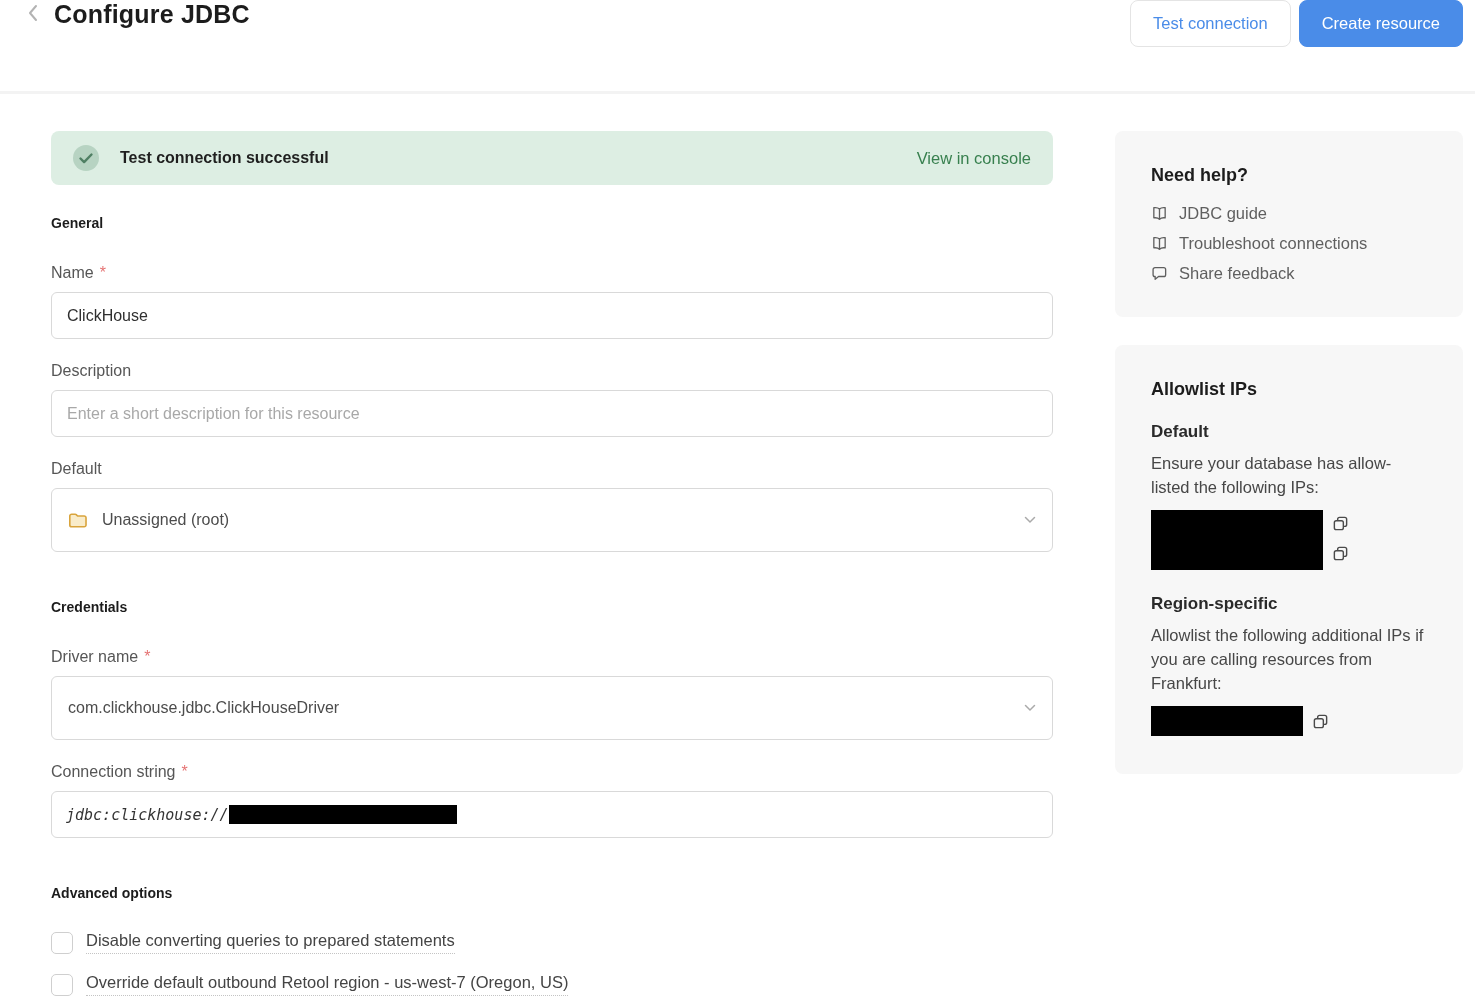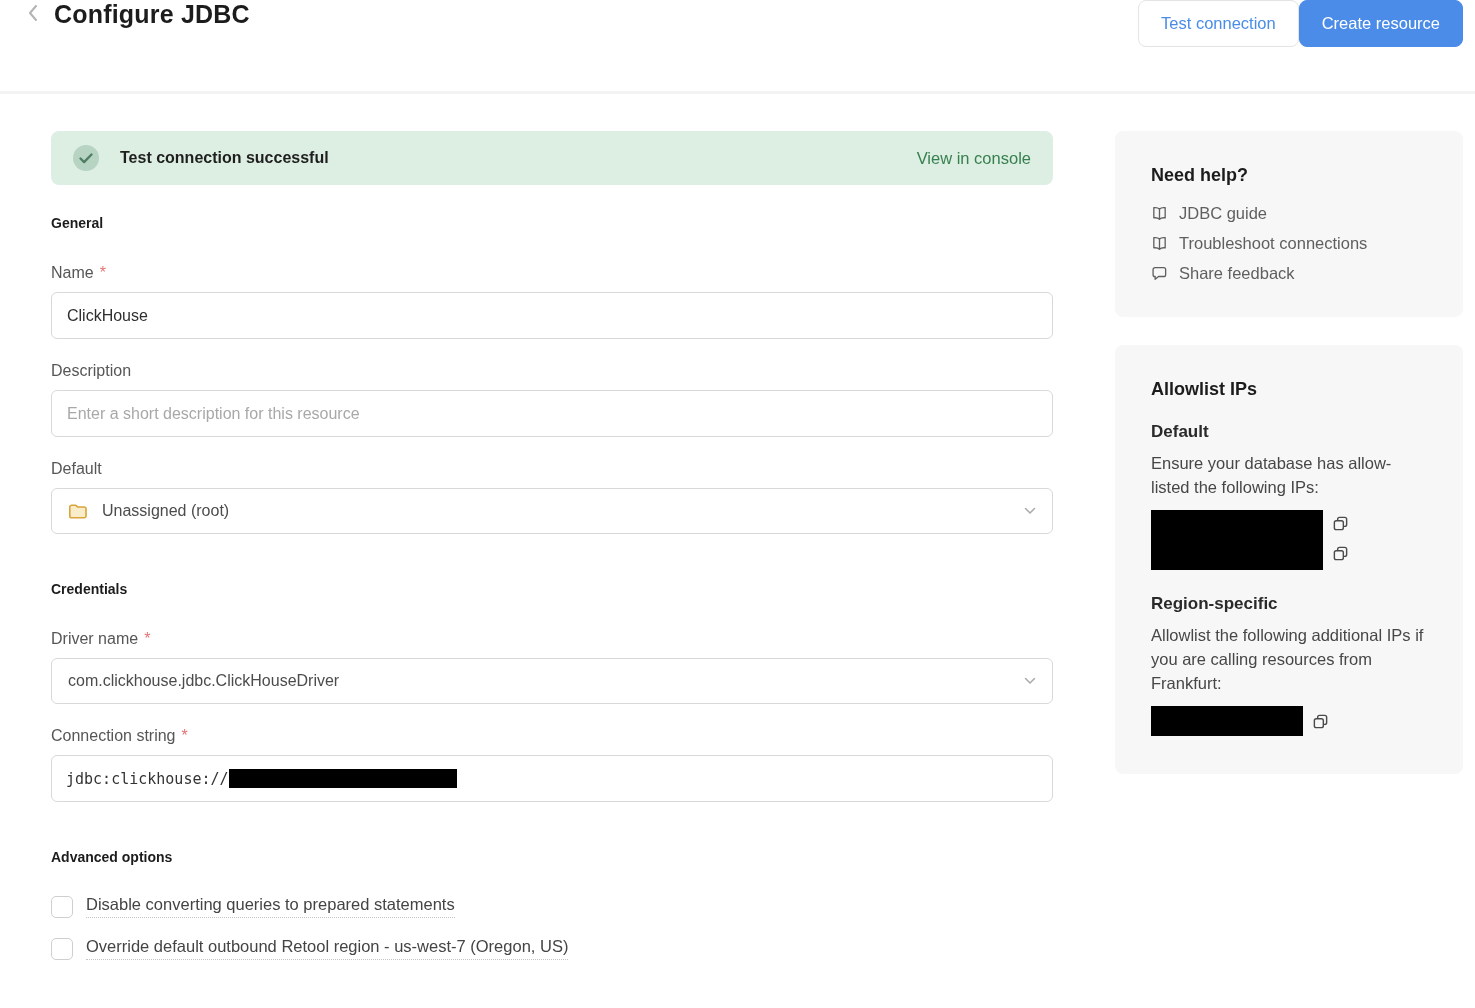--- a/index.html
+++ b/index.html
@@ -17,21 +17,21 @@
     width:1475px;height:1008px;overflow:hidden;background:#fff;
     font-family:"Liberation Sans","DejaVu Sans",sans-serif;color:#1f1f1f;
   }
   
   .header{
     height:94px;display:flex;align-items:flex-start;
     padding:0 12px 26px 20px;border-bottom:3px solid #f3f3f3;
   }
   .back-btn{width:26px;height:26px;display:flex;align-items:center;justify-content:center;cursor:pointer;background:none;border:none;}
   .page-title{font-size:25px;font-weight:700;color:#1c1c1c;margin-left:8px;letter-spacing:.2px;}
-  .header-actions{margin-left:auto;display:flex;gap:0;}
+  .header-actions{margin-left:auto;display:flex;gap:8px;}
   .btn{height:47px;padding:0 22px;border-radius:8px;font-size:16.5px;font-weight:500;
        font-family:inherit;cursor:pointer;display:flex;align-items:center;}
   .btn-secondary{background:#fff;color:var(--primary_blue);border:1px solid #e4e4e4;}
   .btn-primary{background:var(--primary_blue);color:#fff;border:1px solid var(--primary_blue);}
   
   .main{display:flex;padding:37px 12px 0 51px;gap:62px;align-items:flex-start;}
   .left-col{width:1002px;flex:0 0 auto;}
   .right-col{width:348px;flex:0 0 auto;}
   
   .banner{height:54px;background:var(--banner_bg);border-radius:8px;display:flex;align-items:center;
@@ -40,27 +40,27 @@
   .banner-msg{font-size:16px;font-weight:700;color:#1f1f1f;margin-left:21px;}
   .banner-link{margin-left:auto;font-size:16.5px;color:var(--banner_link);cursor:pointer;background:none;border:none;font-family:inherit;}
   
   .section-heading{font-size:14px;font-weight:700;color:#1c1c1c;margin-bottom:33px;}
   .field{margin-bottom:23px;}
   .field-label{font-size:16px;color:#565656;margin-bottom:10px;display:flex;gap:6px;}
   .req{color:var(--asterisk);}
   .text-input{width:100%;height:47px;border:1px solid var(--border_gray);border-radius:6px;
               padding:0 15px;font-size:16px;color:#2f2f2f;font-family:inherit;background:#fff;}
   .text-input::placeholder{color:#a8a8a8;}
-  .select{width:100%;height:46px;border:1px solid var(--border_gray);border-radius:6px;background:#fff;
+  .select{width:100%;height:64px;border:1px solid var(--border_gray);border-radius:6px;background:#fff;
           display:flex;align-items:center;padding:0 16px;cursor:pointer;}
   .select .value{font-size:16px;color:#4c4c4c;}
   .select .chev{margin-left:auto;display:flex;align-items:center;}
   .select .lead-icon{margin-right:14px;display:flex;align-items:center;}
   .fake-input{width:100%;height:47px;border:1px solid var(--border_gray);border-radius:6px;background:#fff;
-              display:flex;align-items:center;padding:0 14px;cursor:text;}
+              display:flex;align-items:center;padding:0 14px;cursor:text;font-style:italic;}
   .mono{font-family:"DejaVu Sans Mono","Liberation Mono",monospace;font-size:15px;color:#333;}
   .redact-inline{display:inline-block;width:228px;height:19px;background:#000;vertical-align:middle;}
   .section-gap{margin-top:47px;}
   
   .check-row{display:flex;align-items:center;margin-bottom:19px;}
   .checkbox{width:22px;height:22px;border:1.5px solid #cfcfcf;border-radius:5px;background:#fff;flex:0 0 auto;cursor:pointer;}
   .check-label{margin-left:13px;font-size:16.5px;color:#444;border-bottom:1.5px dotted #c4c4c4;
                padding-bottom:3px;cursor:default;}
   
   .card{background:var(--card_bg);border-radius:8px;padding:34px 36px;}

